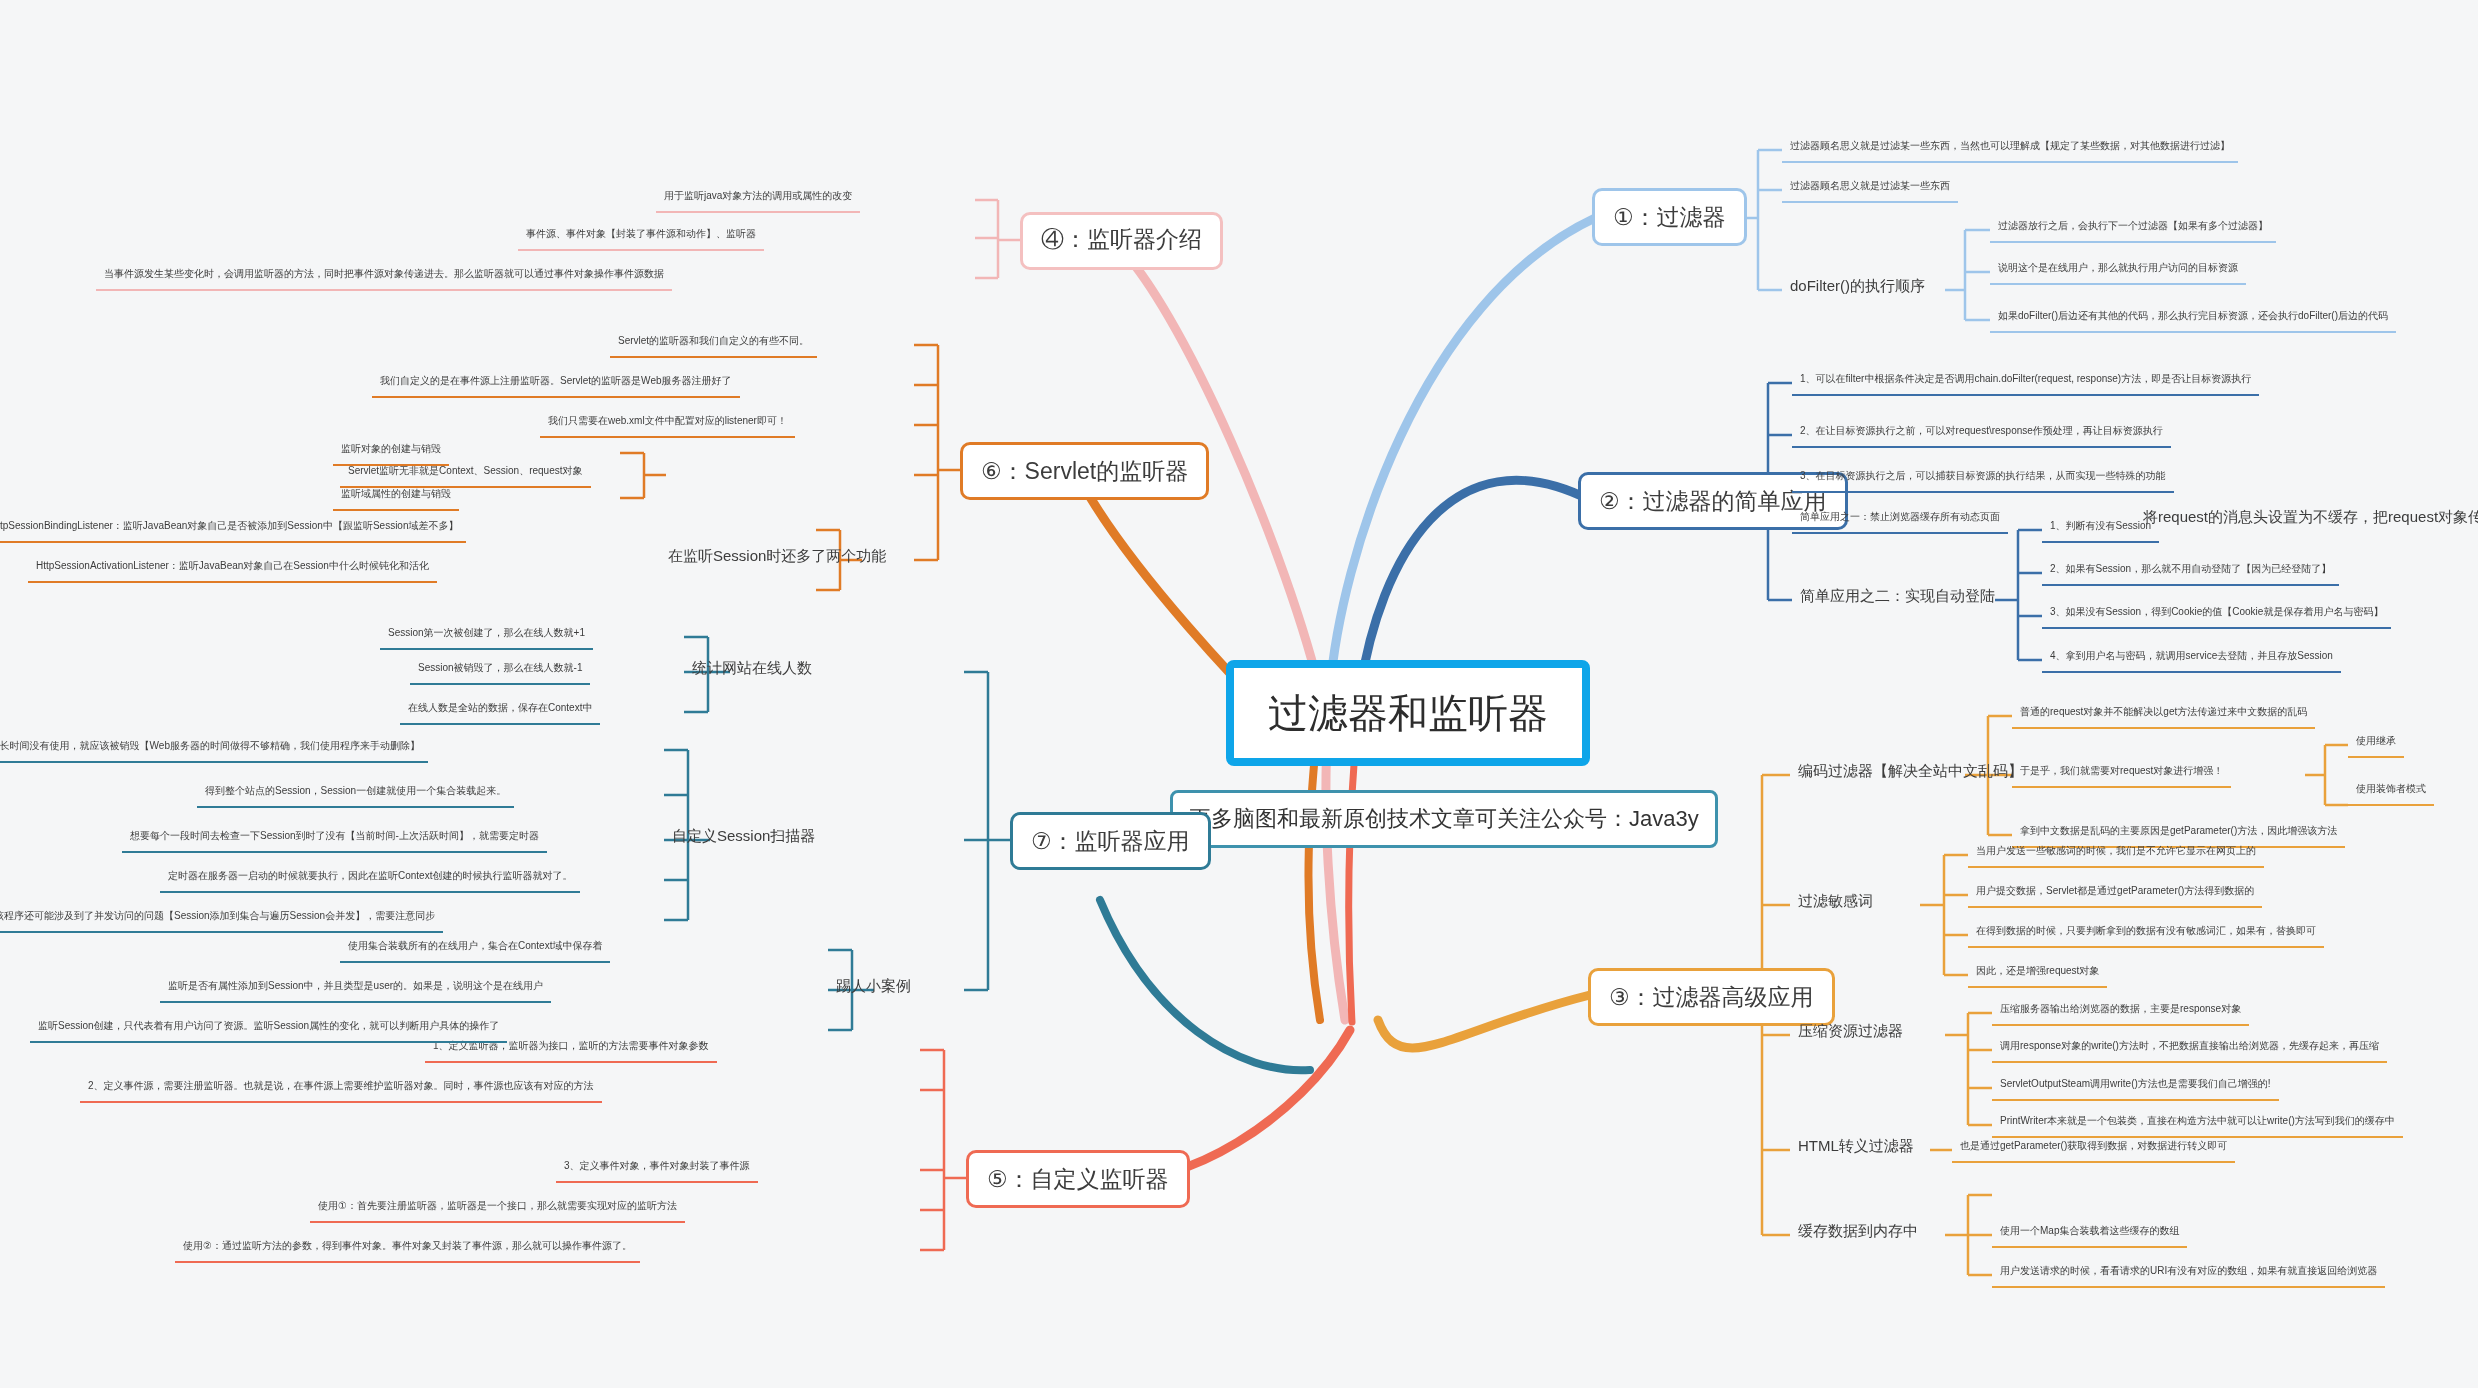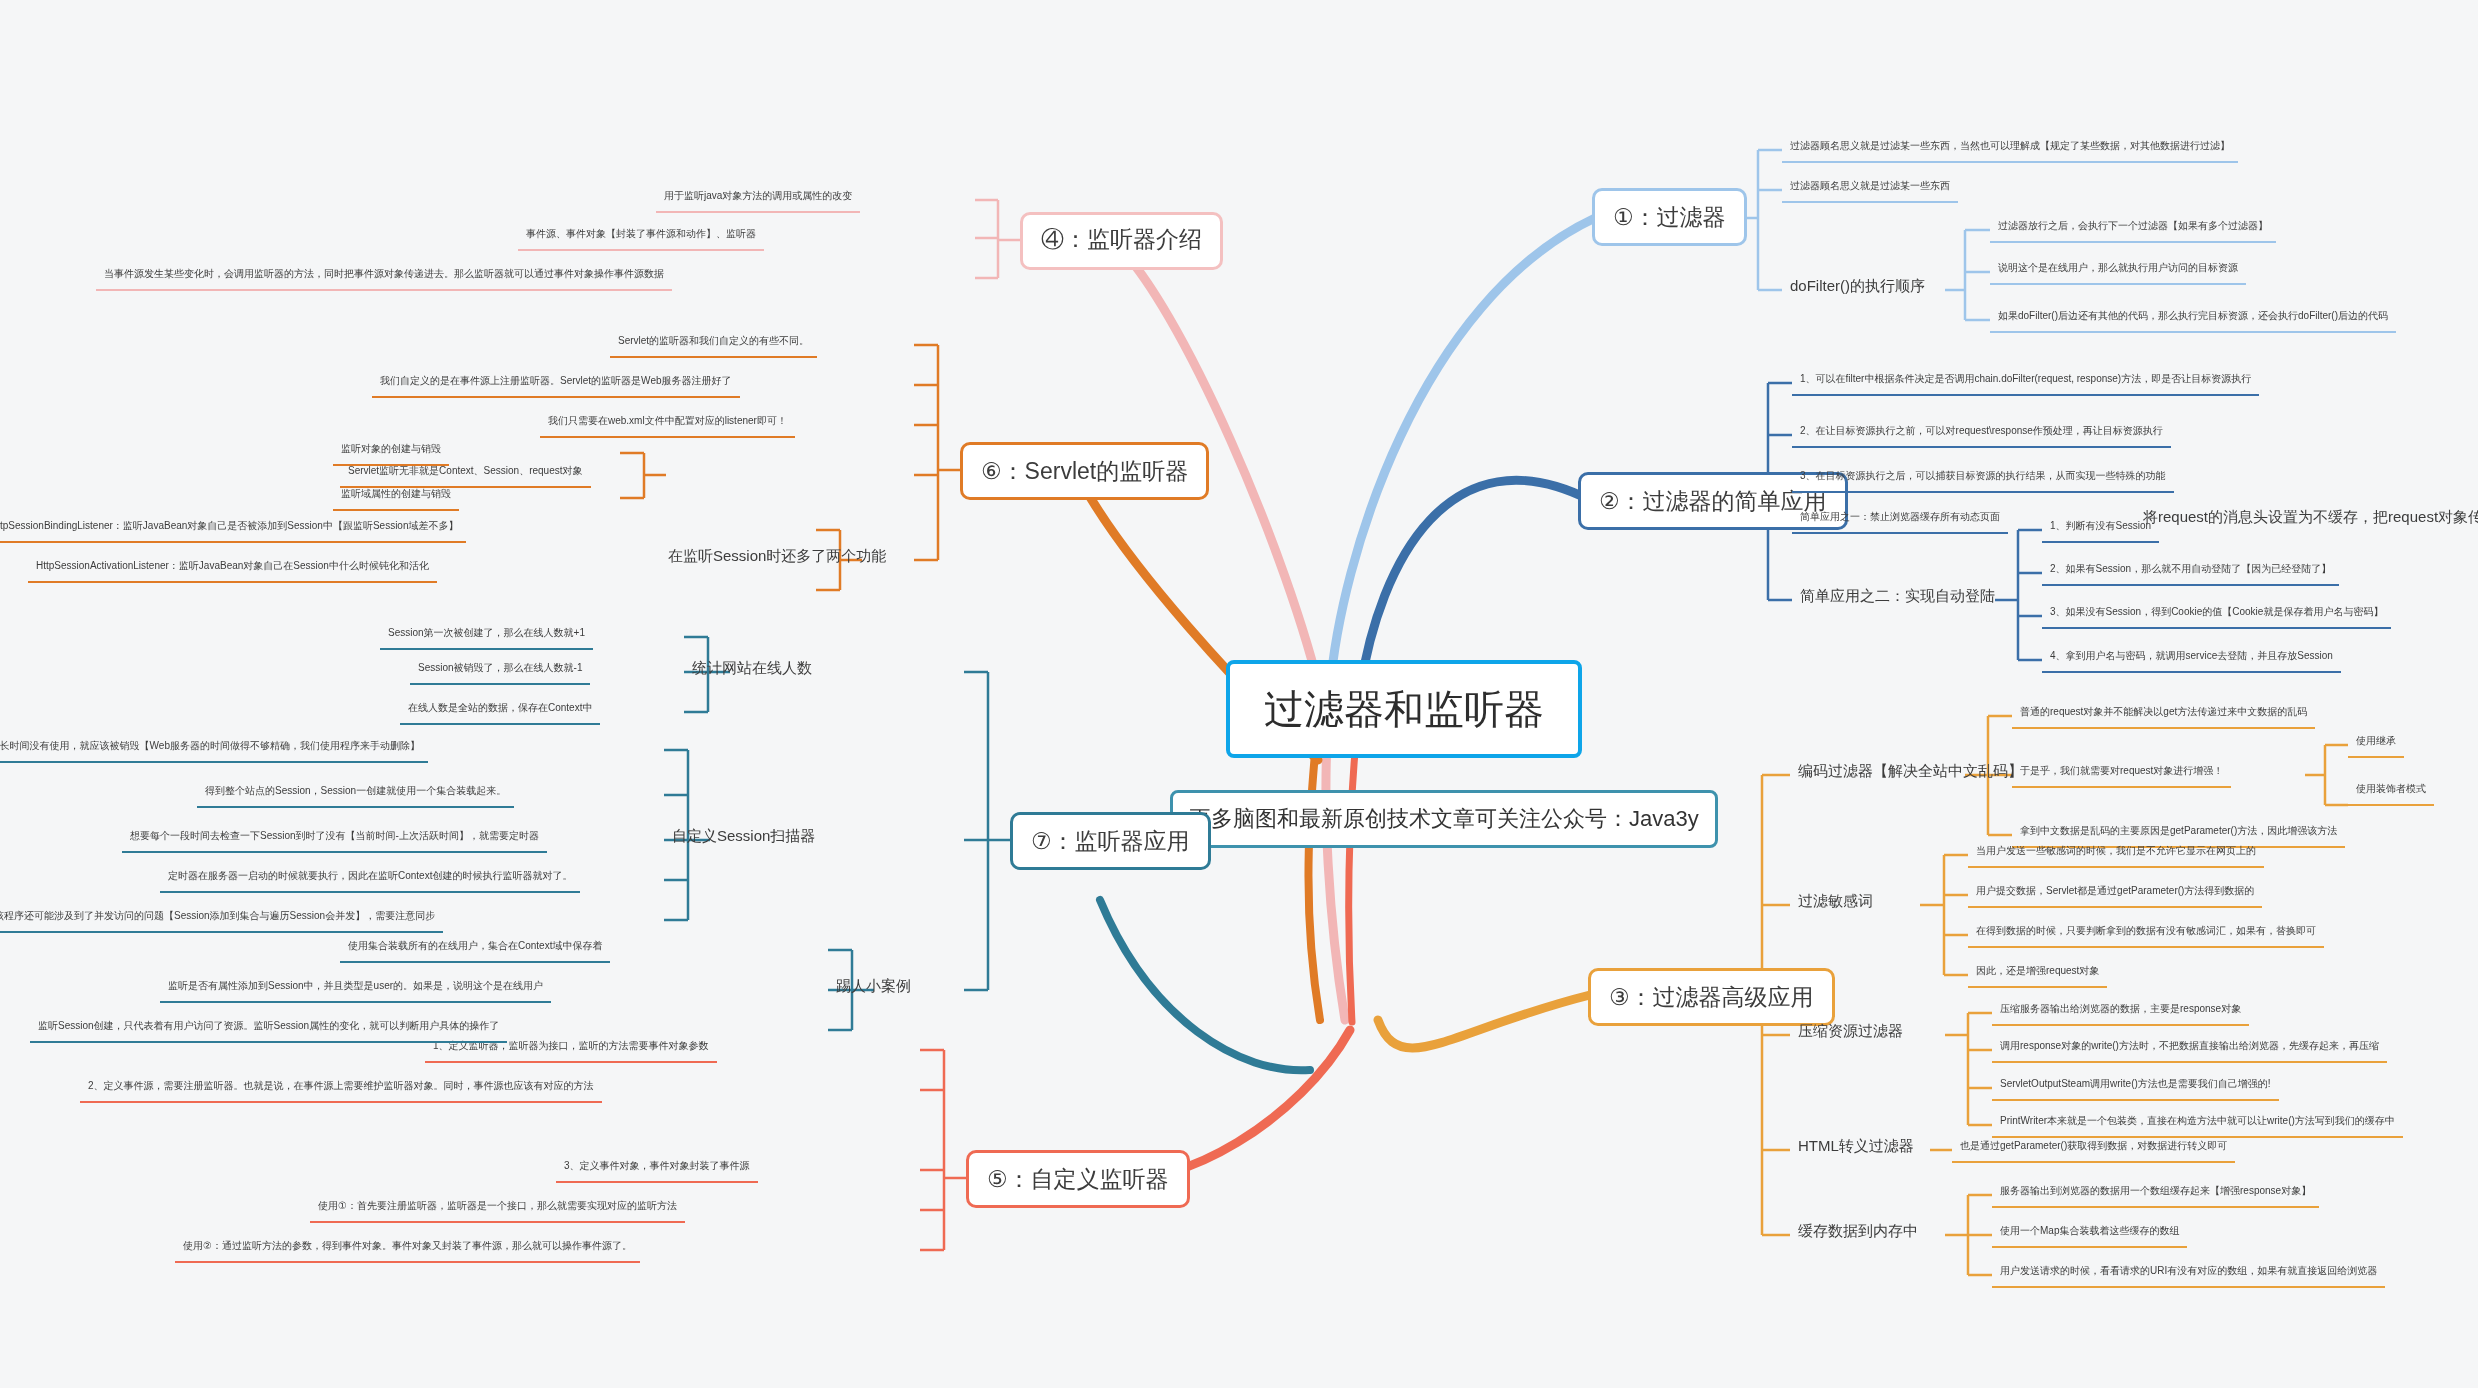--- a/index.html
+++ b/index.html
@@ -45,21 +45,21 @@
   .branch.b3{border-color:#e9a13b;}
   .branch.b4{border-color:#f4c0c0;font-family:Liberation Mono, monospace;}
   .branch.b5{border-color:#ef6a53;}
   .branch.b6{border-color:#e07b26;}
   .branch.b7{border-color:#2f7b96;}
 
   
   .root{
     font-size:40px;line-height:50px;
     padding:20px 34px;
-    border:4px solid #0ea5e9;border-radius:8px;
+    border:8px solid #0ea5e9;border-radius:8px;
     background:#fff;color:#2d2d2d;text-align:center;
   }
   .note{
     font-size:22px;line-height:28px;
     padding:12px 16px;
     border:3px solid #3e92ad;border-radius:8px;
     background:#fff;color:#333;text-align:center;
   }
 </style>
 </head>
@@ -272,21 +272,20 @@
   <div class="node mid" style="left:1790px;top:1019px;">压缩资源过滤器</div>
   <div class="node leaf orange" style="left:1992px;top:997px;">压缩服务器输出给浏览器的数据，主要是response对象</div>
   <div class="node leaf orange" style="left:1992px;top:1034px;">调用response对象的write()方法时，不把数据直接输出给浏览器，先缓存起来，再压缩</div>
   <div class="node leaf orange" style="left:1992px;top:1072px;">ServletOutputSteam调用write()方法也是需要我们自己增强的!</div>
   <div class="node leaf orange" style="left:1992px;top:1109px;">PrintWriter本来就是一个包装类，直接在构造方法中就可以让write()方法写到我们的缓存中</div>
 
   <div class="node mid" style="left:1790px;top:1134px;">HTML转义过滤器</div>
   <div class="node leaf orange" style="left:1952px;top:1134px;">也是通过getParameter()获取得到数据，对数据进行转义即可</div>
 
   <div class="node mid" style="left:1790px;top:1219px;">缓存数据到内存中</div>
-  <div class="node leaf orange" style="left:1992px;top:1179px;">服务器输出到浏览器的数据用一个数组缓存起来【增强response对象】</div>
   <div class="node leaf orange" style="left:1992px;top:1219px;">使用一个Map集合装载着这些缓存的数组</div>
   <div class="node leaf orange" style="left:1992px;top:1259px;">用户发送请求的时候，看看请求的URI有没有对应的数组，如果有就直接返回给浏览器</div>
 
   <div class="node branch b4" style="left:1020px;top:212px;">④：监听器介绍</div>
 
   <div class="node leaf pink" style="left:656px;top:184px;">用于监听java对象方法的调用或属性的改变</div>
   <div class="node leaf pink" style="left:518px;top:222px;">事件源、事件对象【封装了事件源和动作】、监听器</div>
   <div class="node leaf pink" style="left:96px;top:262px;">当事件源发生某些变化时，会调用监听器的方法，同时把事件源对象传递进去。那么监听器就可以通过事件对象操作事件源数据</div>
 
   <div class="node branch b5" style="left:966px;top:1150px;">⑤：自定义监听器</div>

